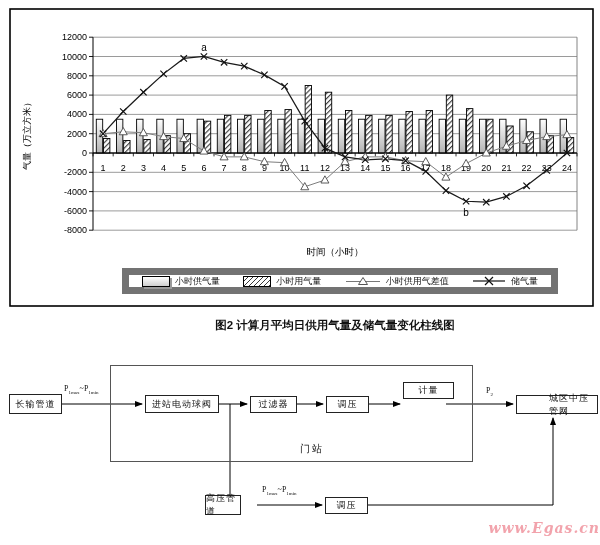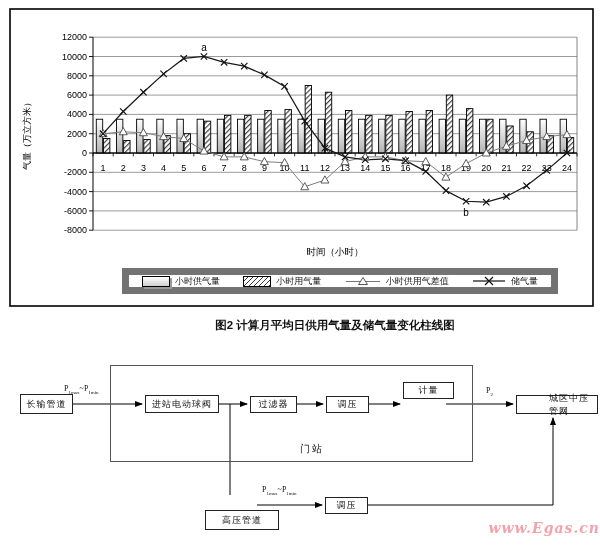--- a/index.html
+++ b/index.html
@@ -288,27 +288,27 @@
       <line x1="297" y1="46" x2="323" y2="46" stroke="#000" stroke-width="1" marker-end="url(#ah)"></line>
       <line x1="369" y1="46" x2="400" y2="46" stroke="#000" stroke-width="1" marker-end="url(#ah)"></line>
       <line x1="446" y1="46" x2="513" y2="46" stroke="#000" stroke-width="1" marker-end="url(#ah)"></line>
       <line x1="257" y1="147" x2="322" y2="147" stroke="#000" stroke-width="1" marker-end="url(#ah)"></line>
       <polyline points="368,147 553,147 553,60" fill="none" stroke="#000" stroke-width="1" marker-end="url(#ah)"></polyline>
     </svg>
 
     <div class="station" style="left:110px;top:7px;width:363px;height:97px;"></div>
     <div class="station-label" style="left:281px;top:84px;margin-left:19px;">门站</div>
 
-    <div class="node" style="left:20px;top:36px;width:53px;height:20px;text-align:right;">长输管道</div>
+    <div class="node" style="left:9px;top:36px;width:53px;height:20px;text-align:right;">长输管道</div>
     <div class="node" style="left:145px;top:37px;width:74px;height:18px;">进站电动球阀</div>
     <div class="node" style="left:250px;top:38px;width:47px;height:17px;">过滤器</div>
     <div class="node" style="left:326px;top:38px;width:43px;height:17px;">调压</div>
     <div class="node" style="left:403px;top:24px;width:51px;height:17px;">计量</div>
     <div class="node" style="left:516px;top:37px;width:82px;height:19px;padding-left:32px;">城区中压管网</div>
-    <div class="node" style="left:205px;top:152px;width:74px;height:20px;">高压管道</div>
+    <div class="node" style="left:205px;top:137px;width:36px;height:20px;">高压管道</div>
     <div class="node" style="left:325px;top:139px;width:43px;height:17px;">调压</div>
 
     <span class="plabel" style="left:64px;top:26px;"><span>P</span><sub>1max</sub><span>~</span><span>P</span><sub>1min</sub></span>
     <span class="plabel" style="left:486px;top:28px;"><span>P</span><sub>2</sub></span>
     <span class="plabel" style="left:262px;top:127px;"><span>P</span><sub>1max</sub><span>~</span><span>P</span><sub>1min</sub></span>
   </div>
 
   <div id="watermark">www.Egas.cn</div>
 </div>
 

